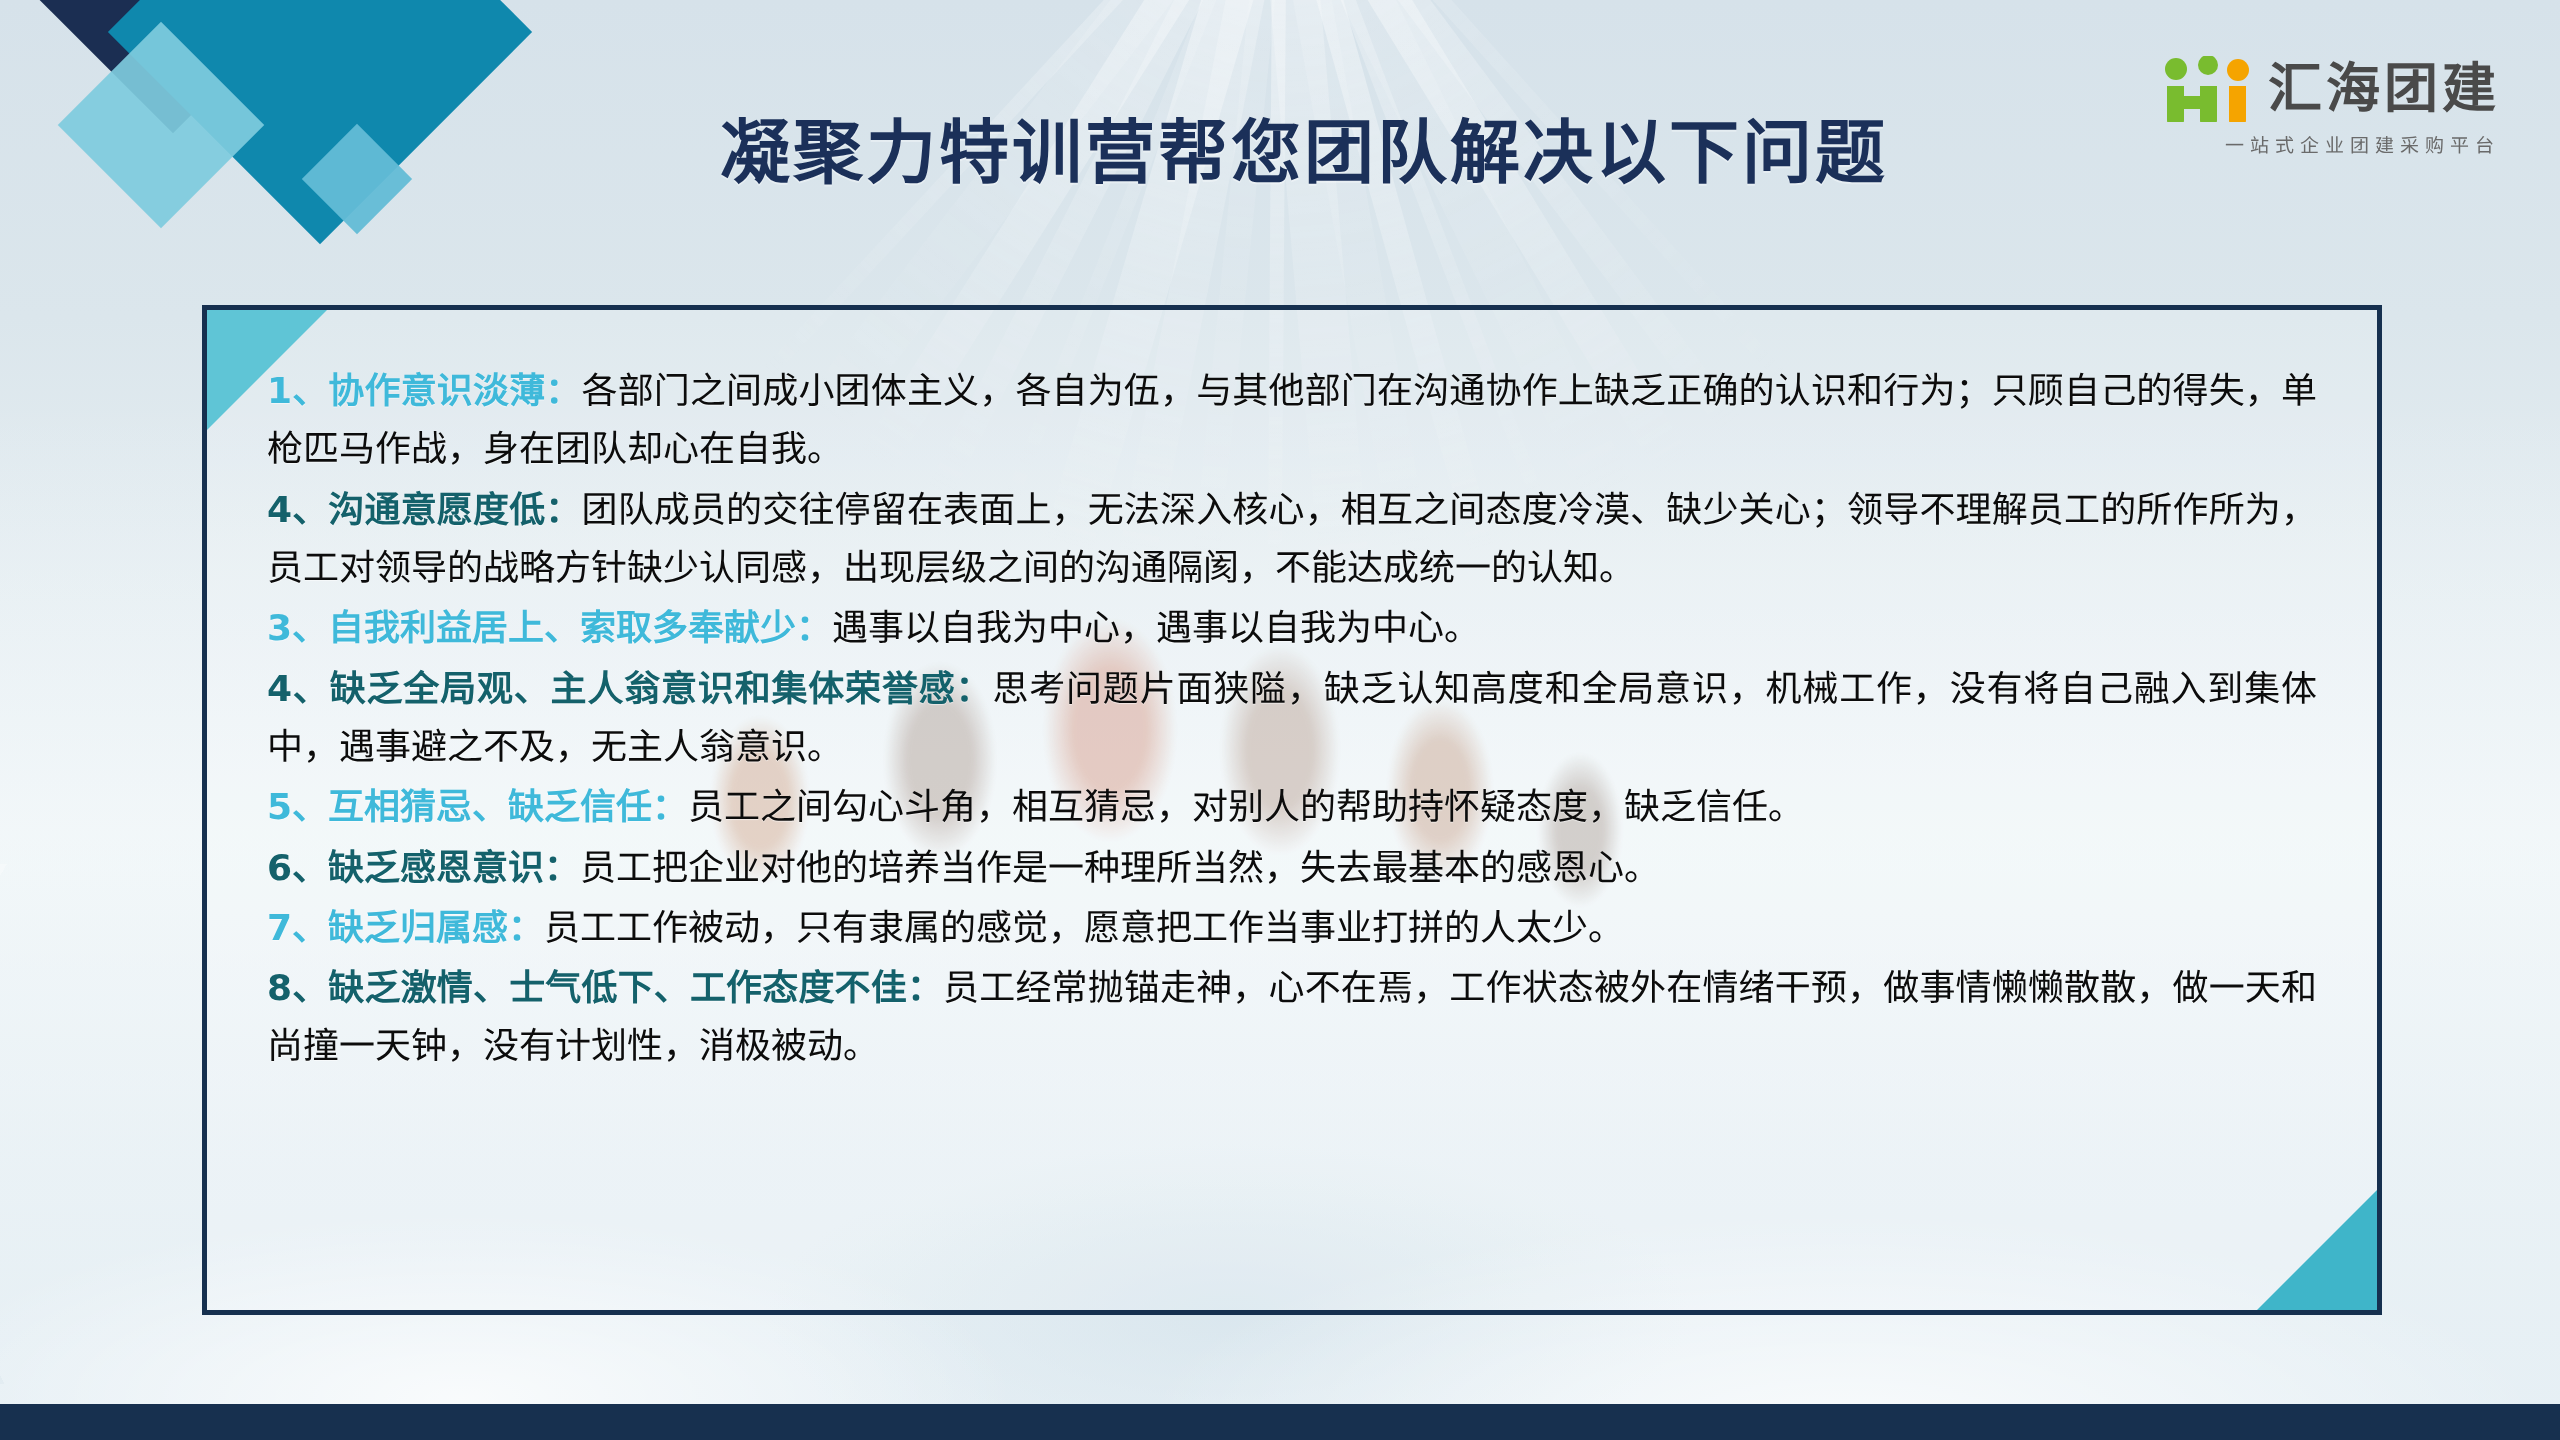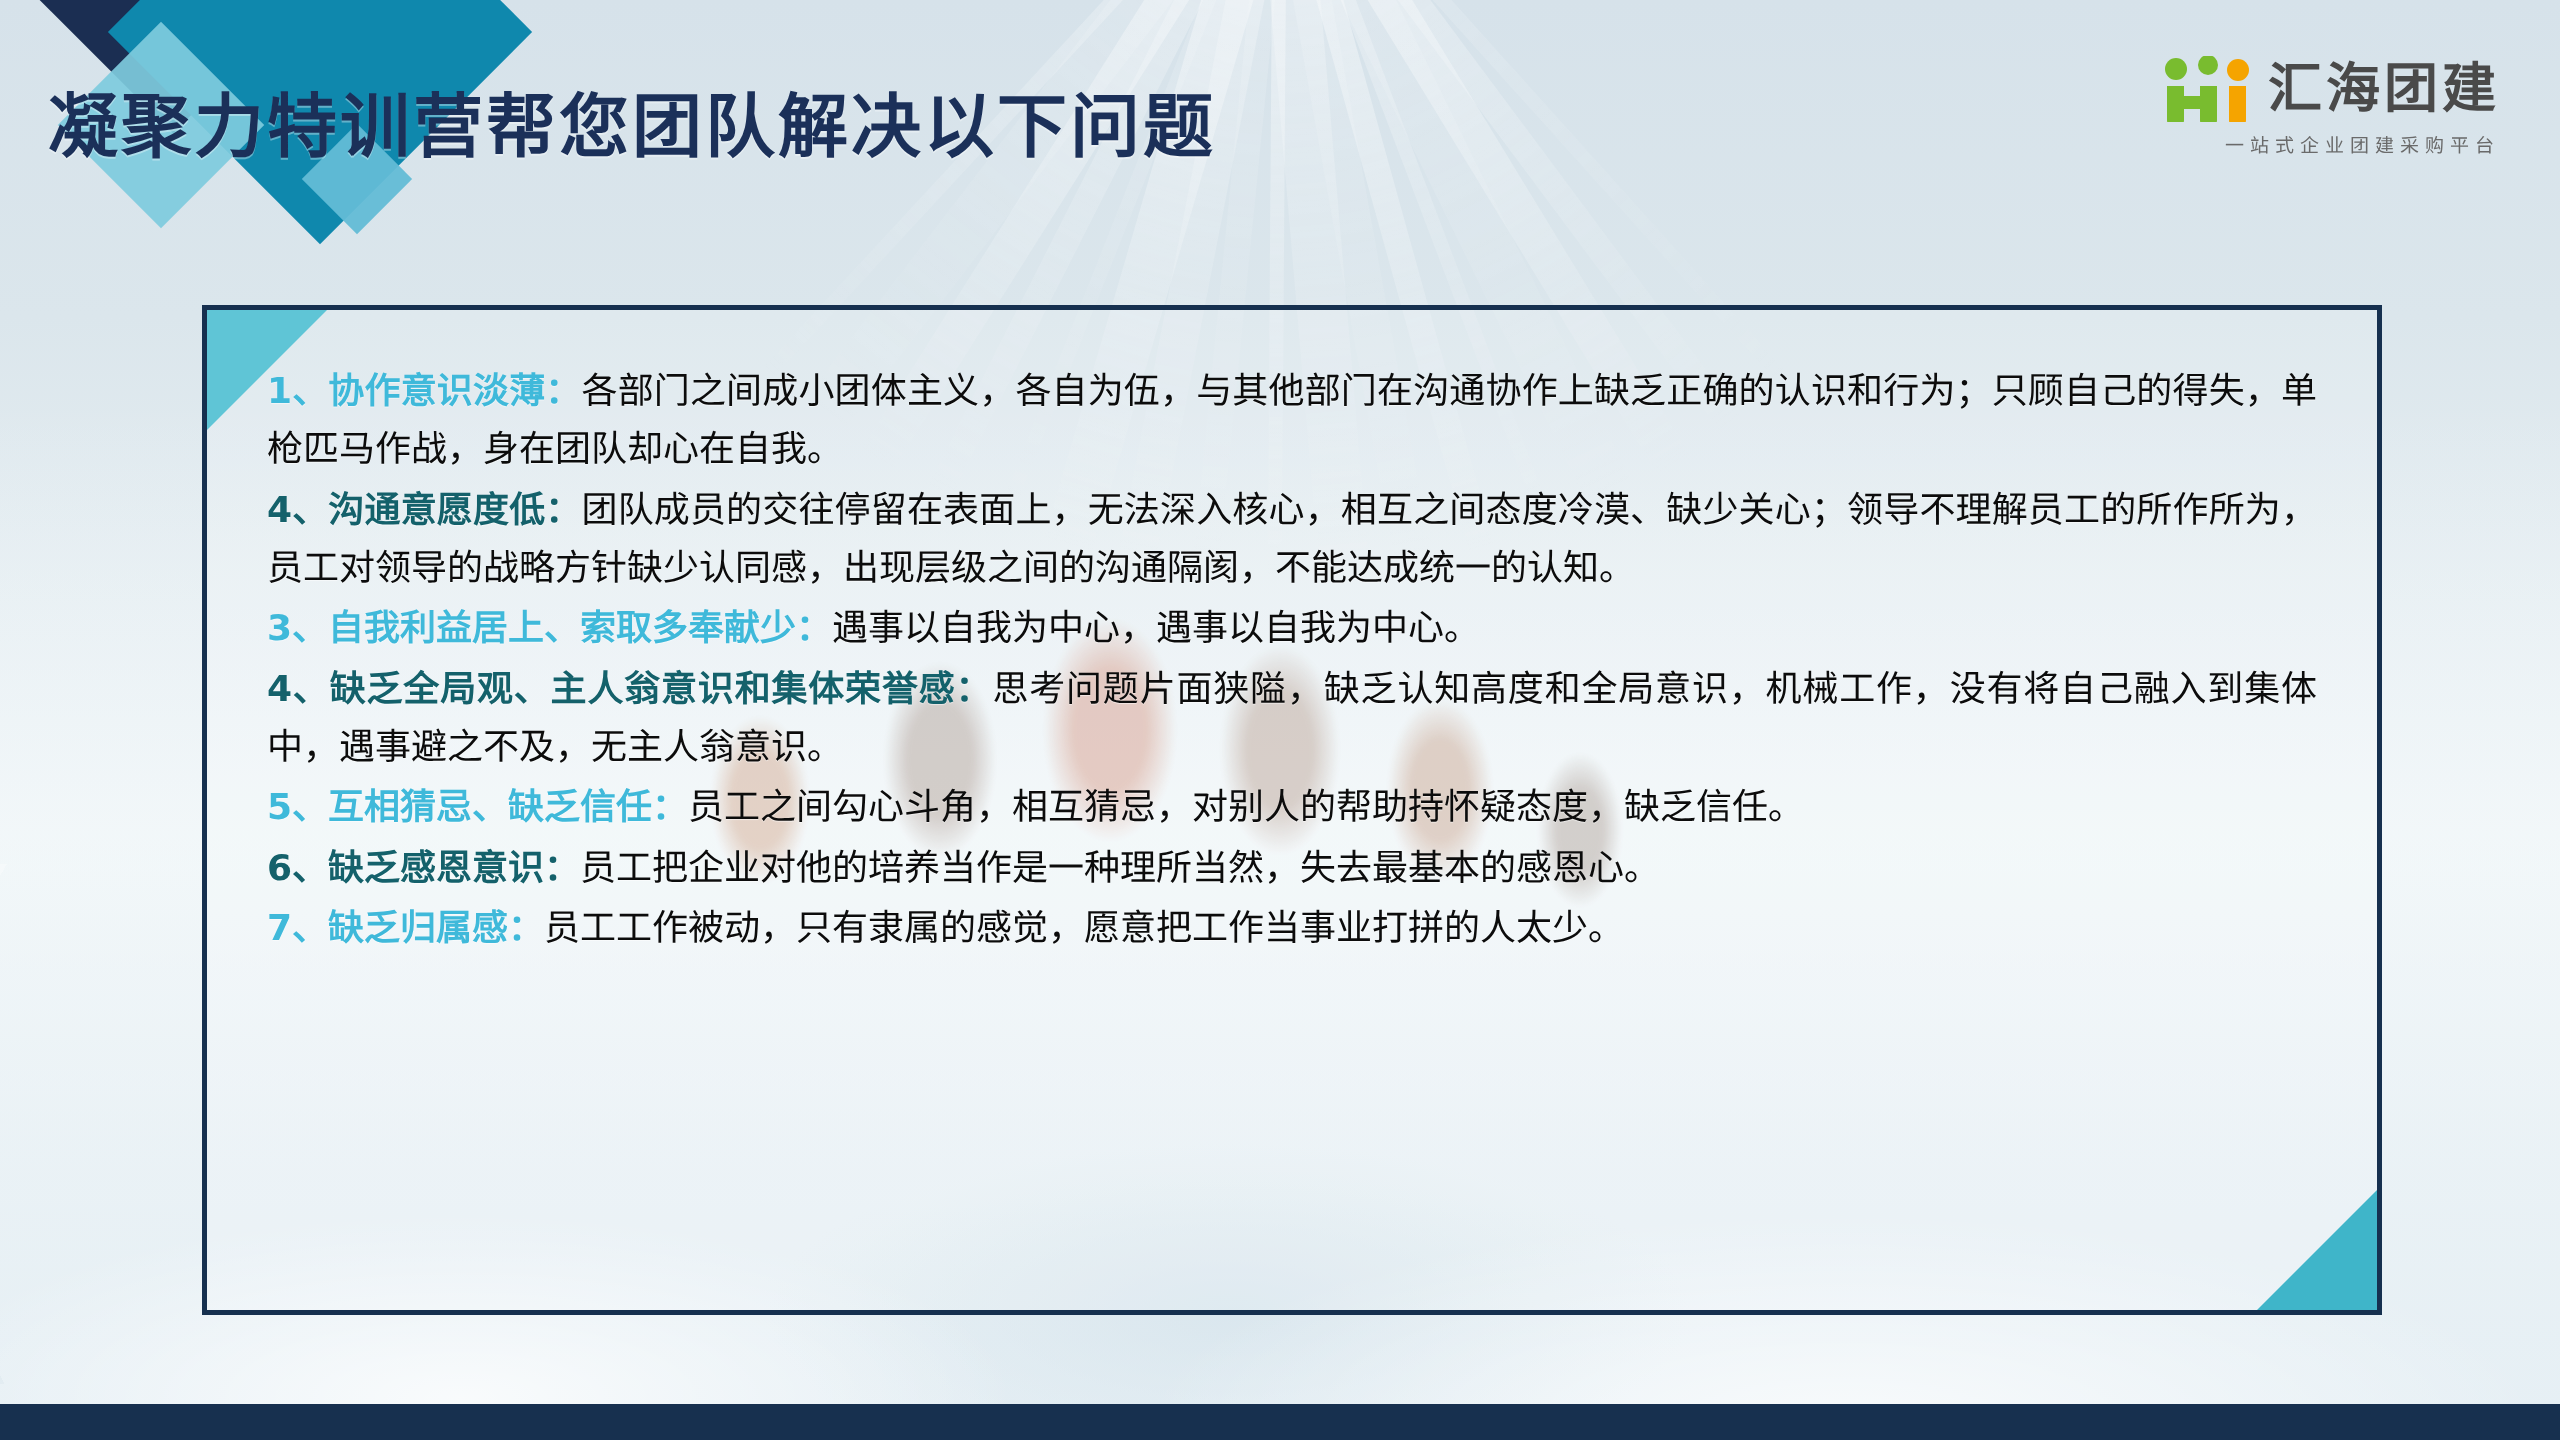--- a/index.html
+++ b/index.html
@@ -74,21 +74,21 @@
     left:88px;top:52px;width:146px;height:146px;background:#7ecbdd;
     transform:rotate(45deg);opacity:.92;
   }
   .deco.d-small{
     left:318px;top:140px;width:78px;height:78px;background:#63bcd6;
     transform:rotate(45deg);opacity:.95;
   }
 
   
   .page-title{
-    position:absolute;top:70px;left:0;right:0;text-align:left;
+    position:absolute;top:96px;left:0;right:0;text-align:center;
     font-size:70px;font-weight:bold;letter-spacing:3px;
     color:#1b3059;
     font-family:"DejaVu Sans","Liberation Sans",sans-serif;
     text-shadow:0 2px 0 rgba(255,255,255,.35);
     white-space:nowrap;
     padding-left:48px;
   }
 
   
   .brand{
@@ -203,17 +203,18 @@
     <div class="corner tl"></div>
     <div class="corner br"></div>
     <div class="list" id="list">
         <p class="item"><span class="lead cyan">1、协作意识淡薄：</span><span class="body">各部门之间成小团体主义，各自为伍，与其他部门在沟通协作上缺乏正确的认识和行为；只顾自己的得失，单枪匹马作战，身在团队却心在自我。</span></p>
         <p class="item"><span class="lead teal">4、沟通意愿度低：</span><span class="body">团队成员的交往停留在表面上，无法深入核心，相互之间态度冷漠、缺少关心；领导不理解员工的所作所为，员工对领导的战略方针缺少认同感，出现层级之间的沟通隔阂，不能达成统一的认知。</span></p>
         <p class="item"><span class="lead cyan">3、自我利益居上、索取多奉献少：</span><span class="body">遇事以自我为中心，遇事以自我为中心。</span></p>
         <p class="item"><span class="lead teal">4、缺乏全局观、主人翁意识和集体荣誉感：</span><span class="body">思考问题片面狭隘，缺乏认知高度和全局意识，机械工作，没有将自己融入到集体中，遇事避之不及，无主人翁意识。</span></p>
         <p class="item"><span class="lead cyan">5、互相猜忌、缺乏信任：</span><span class="body">员工之间勾心斗角，相互猜忌，对别人的帮助持怀疑态度，缺乏信任。</span></p>
         <p class="item"><span class="lead teal">6、缺乏感恩意识：</span><span class="body">员工把企业对他的培养当作是一种理所当然，失去最基本的感恩心。</span></p>
         <p class="item"><span class="lead cyan">7、缺乏归属感：</span><span class="body">员工工作被动，只有隶属的感觉，愿意把工作当事业打拼的人太少。</span></p>
+        <p class="item"><span class="lead teal">8、缺乏激情、士气低下、工作态度不佳：</span><span class="body">员工经常抛锚走神，心不在焉，工作状态被外在情绪干预，做事情懒懒散散，做一天和尚撞一天钟，没有计划性，消极被动。</span></p>
       </div>
   </div>
 
   <div class="bottom-bar"></div>
 </div>
 
 </body></html>

